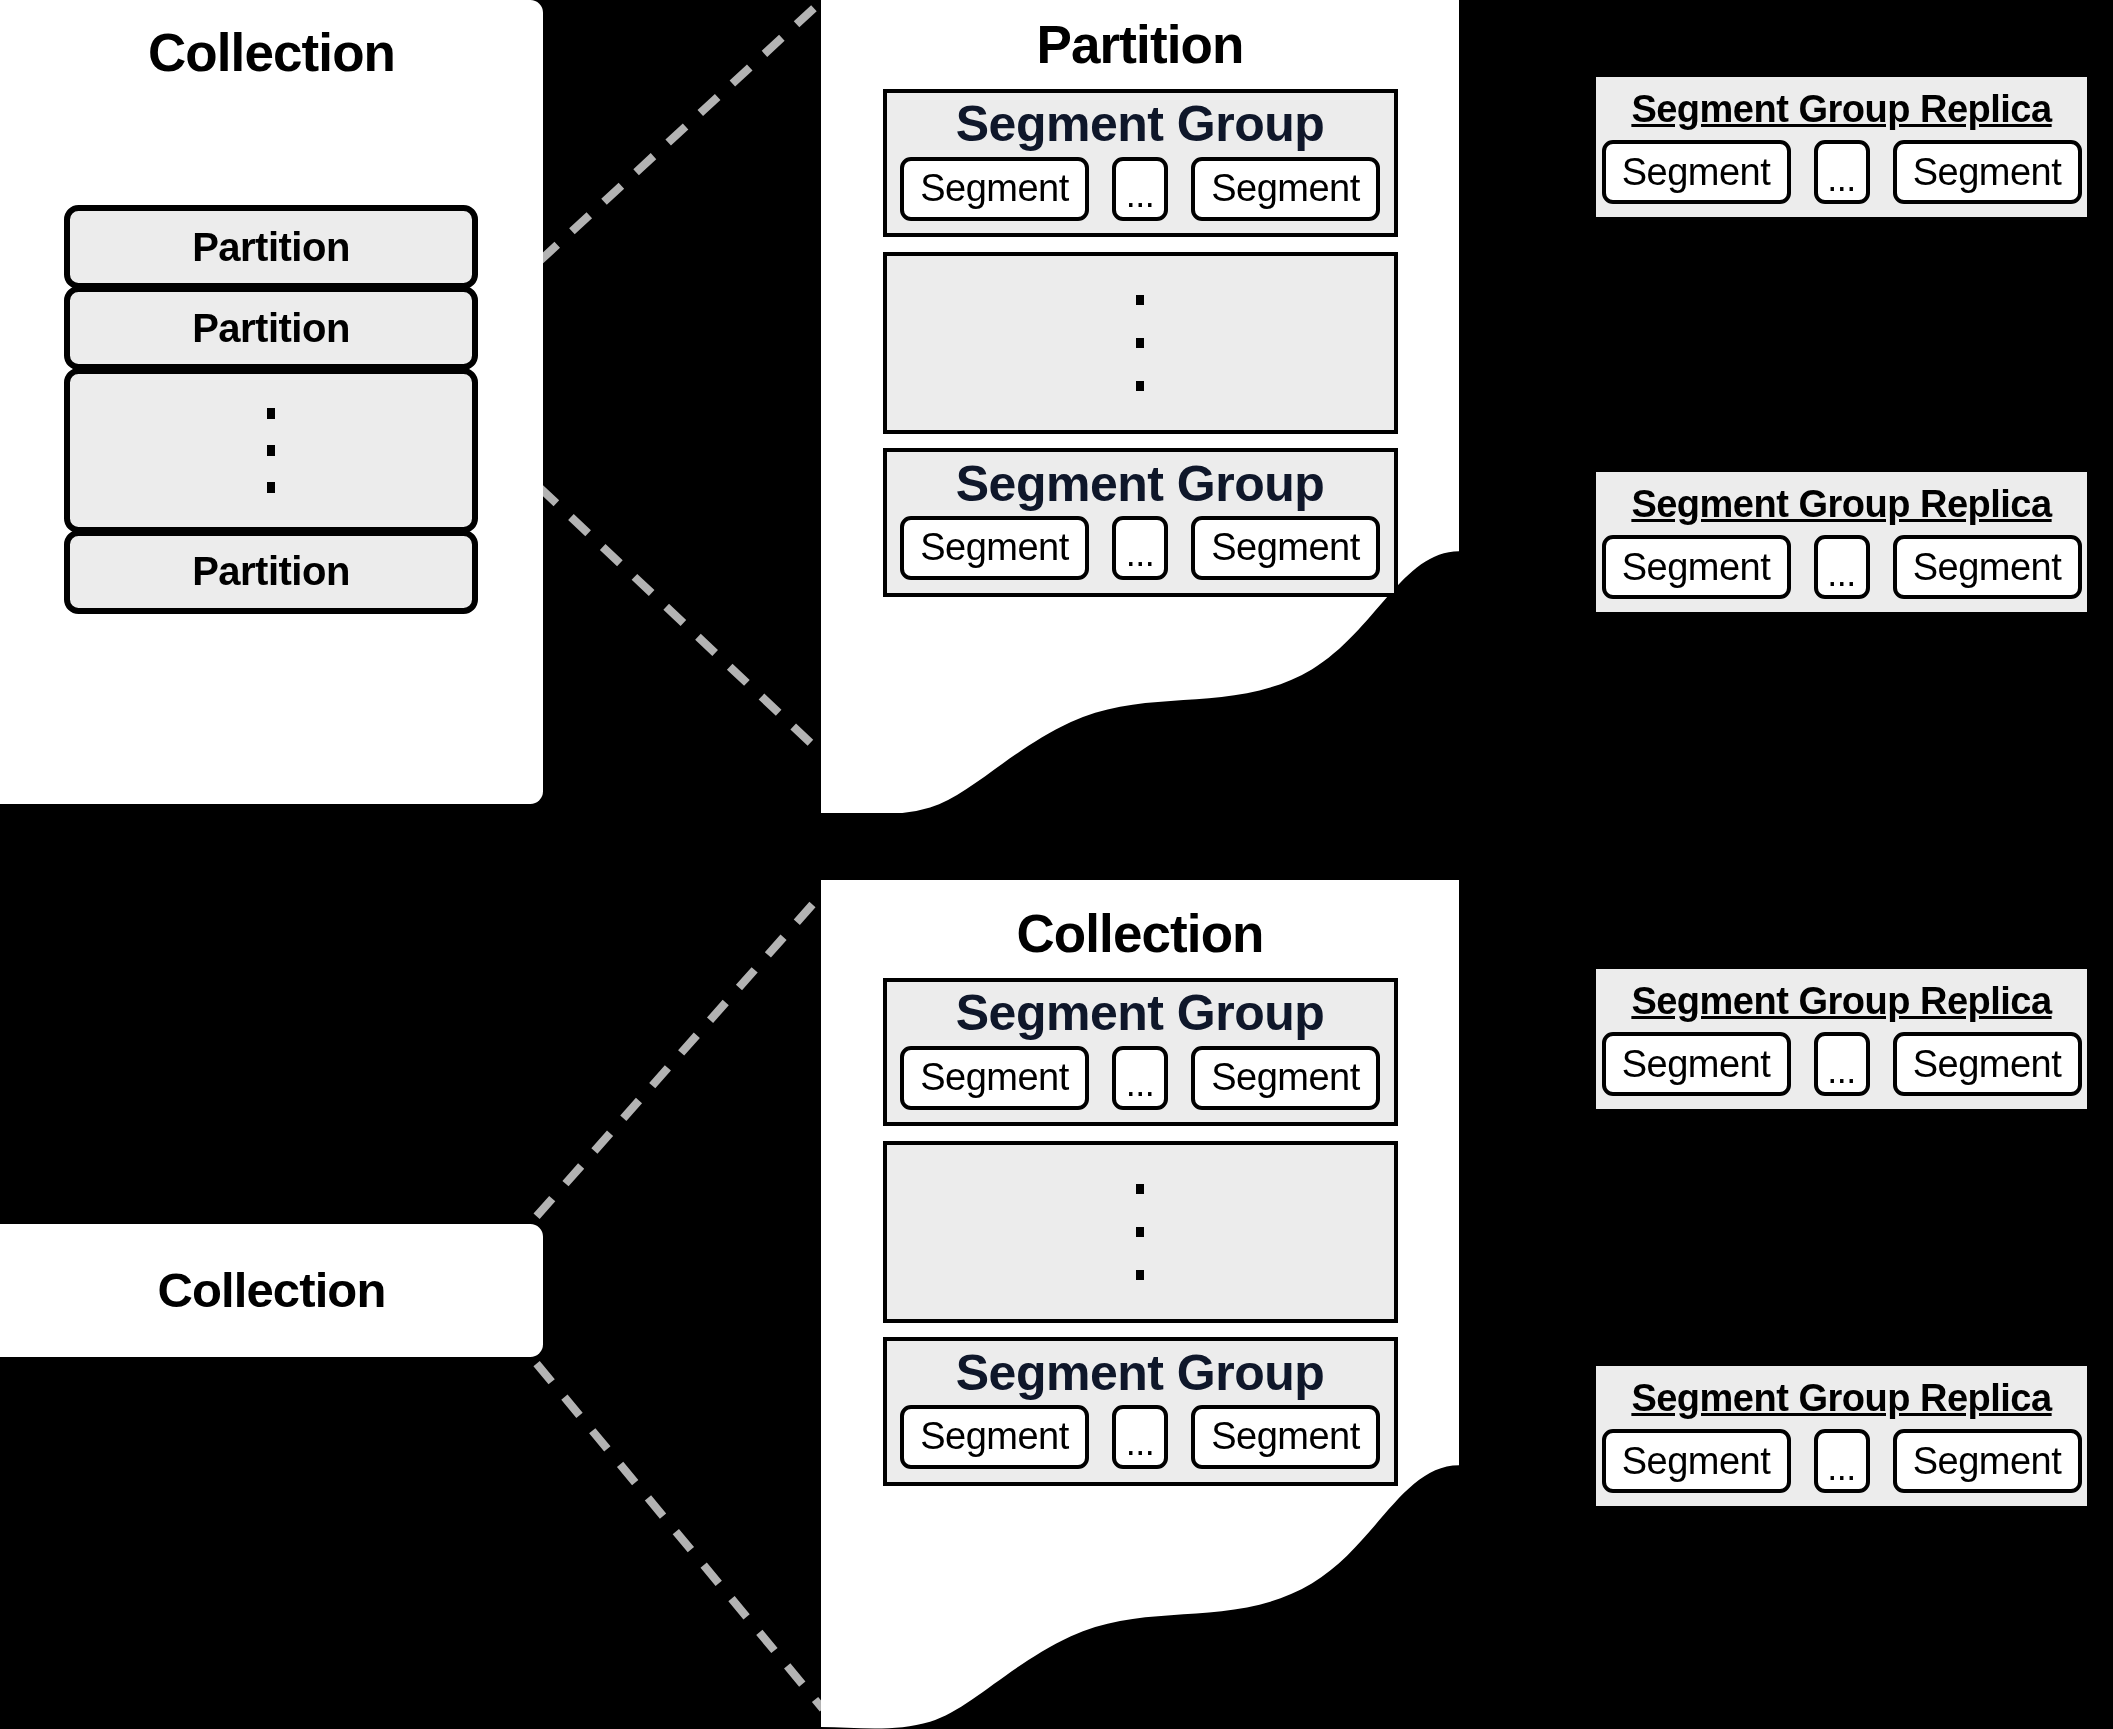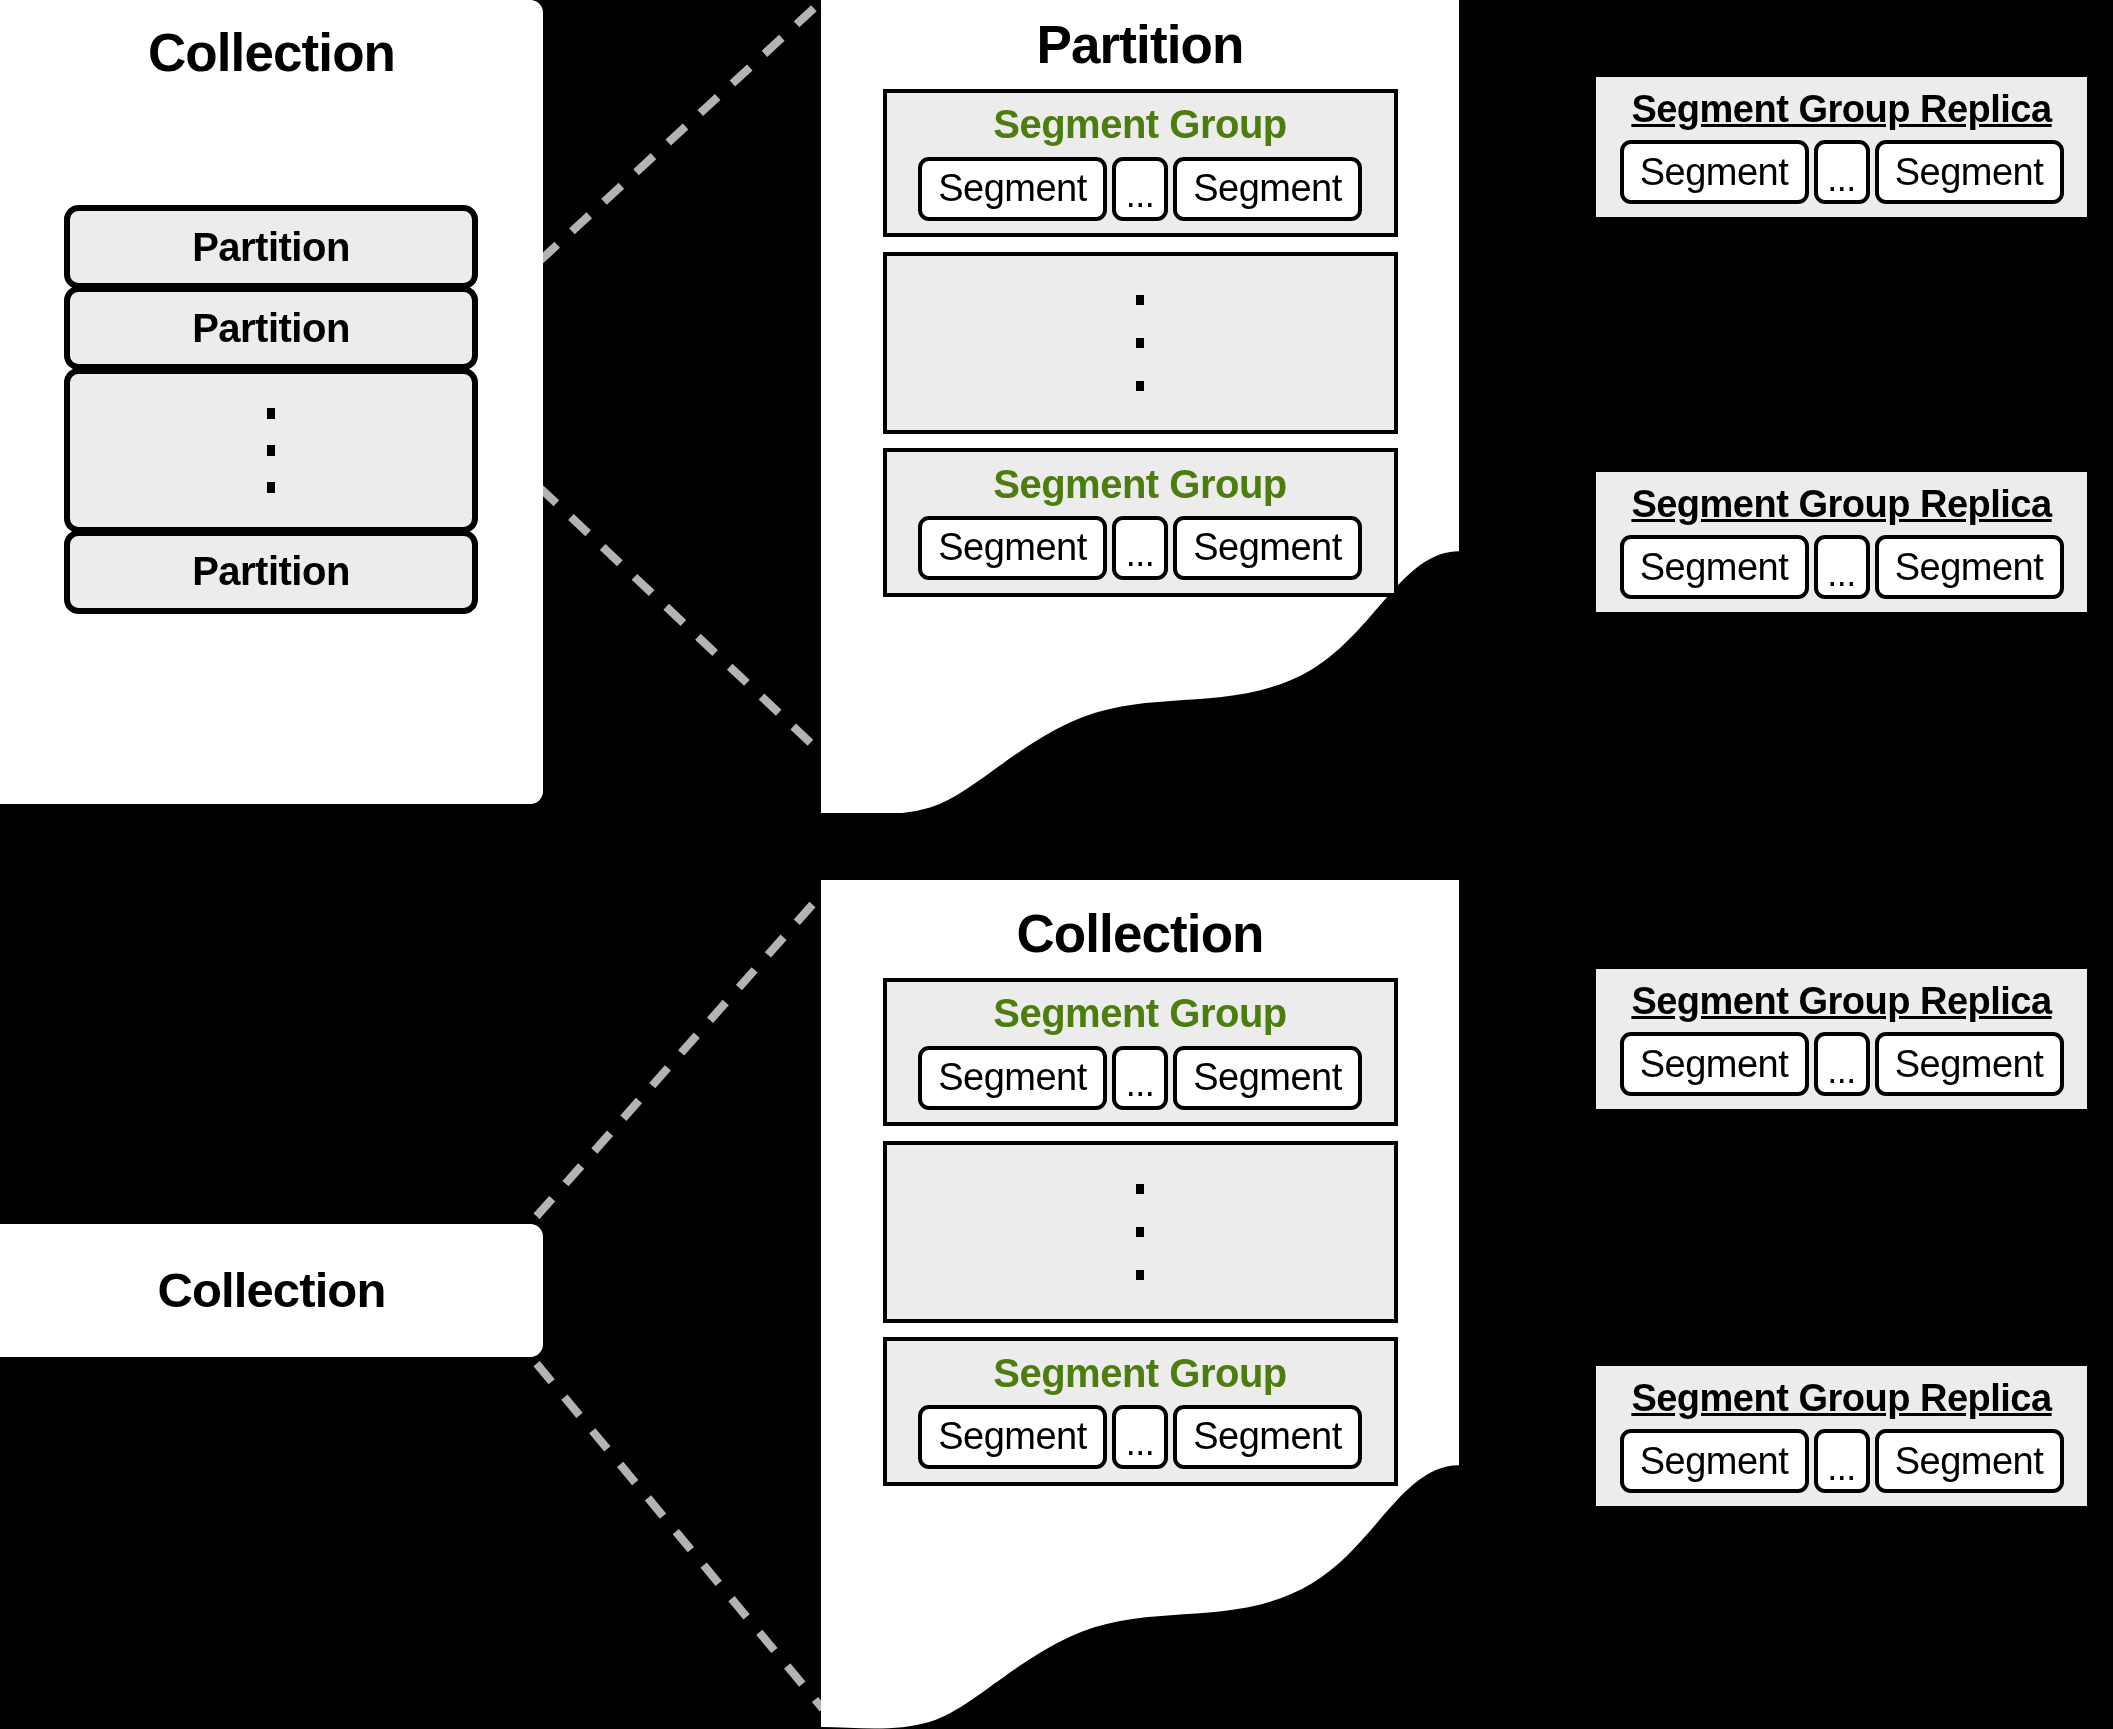--- a/index.html
+++ b/index.html
@@ -49,23 +49,23 @@
   #mid-collection{left:821px;top:880px;width:638px;height:849px;}
 
   .mid-title{font-size:53px;line-height:53px;font-weight:700;text-align:center;
              letter-spacing:-0.9px;color:#000;}
 
   
   .seg-group{
     background:#ececec;border:4.5px solid #000;box-sizing:border-box;
     margin:0 auto;width:515px;padding:7.3px 0 12.7px 0;
   }
-  .seg-group-title{font-size:40px;font-weight:700;text-align:center;letter-spacing:-0.5px;
-                   color:#4d7c0f;line-height:49px;}
-  .seg-row{display:flex;align-items:stretch;justify-content:center;gap:5px;margin-top:7.3px;}
+  .seg-group-title{font-size:50px;font-weight:700;text-align:center;letter-spacing:-0.5px;
+                   color:#0f172a;line-height:49px;}
+  .seg-row{display:flex;align-items:stretch;justify-content:center;gap:23px;margin-top:7.3px;}
   .segment{
     background:#fff;border:4.5px solid #000;border-radius:11px;box-sizing:border-box;
     height:64px;display:flex;align-items:center;justify-content:center;
     font-size:38px;color:#000;padding:0 12.7px;letter-spacing:-0.5px;
   }
   .segment.wide{width:189px;}
   .segment.dots{width:56px;padding:0;font-size:36px;line-height:18px;align-items:flex-end;padding-bottom:12.7px;}
 
   .seg-ellipsis{
     background:#ececec;border:4.5px solid #000;box-sizing:border-box;

